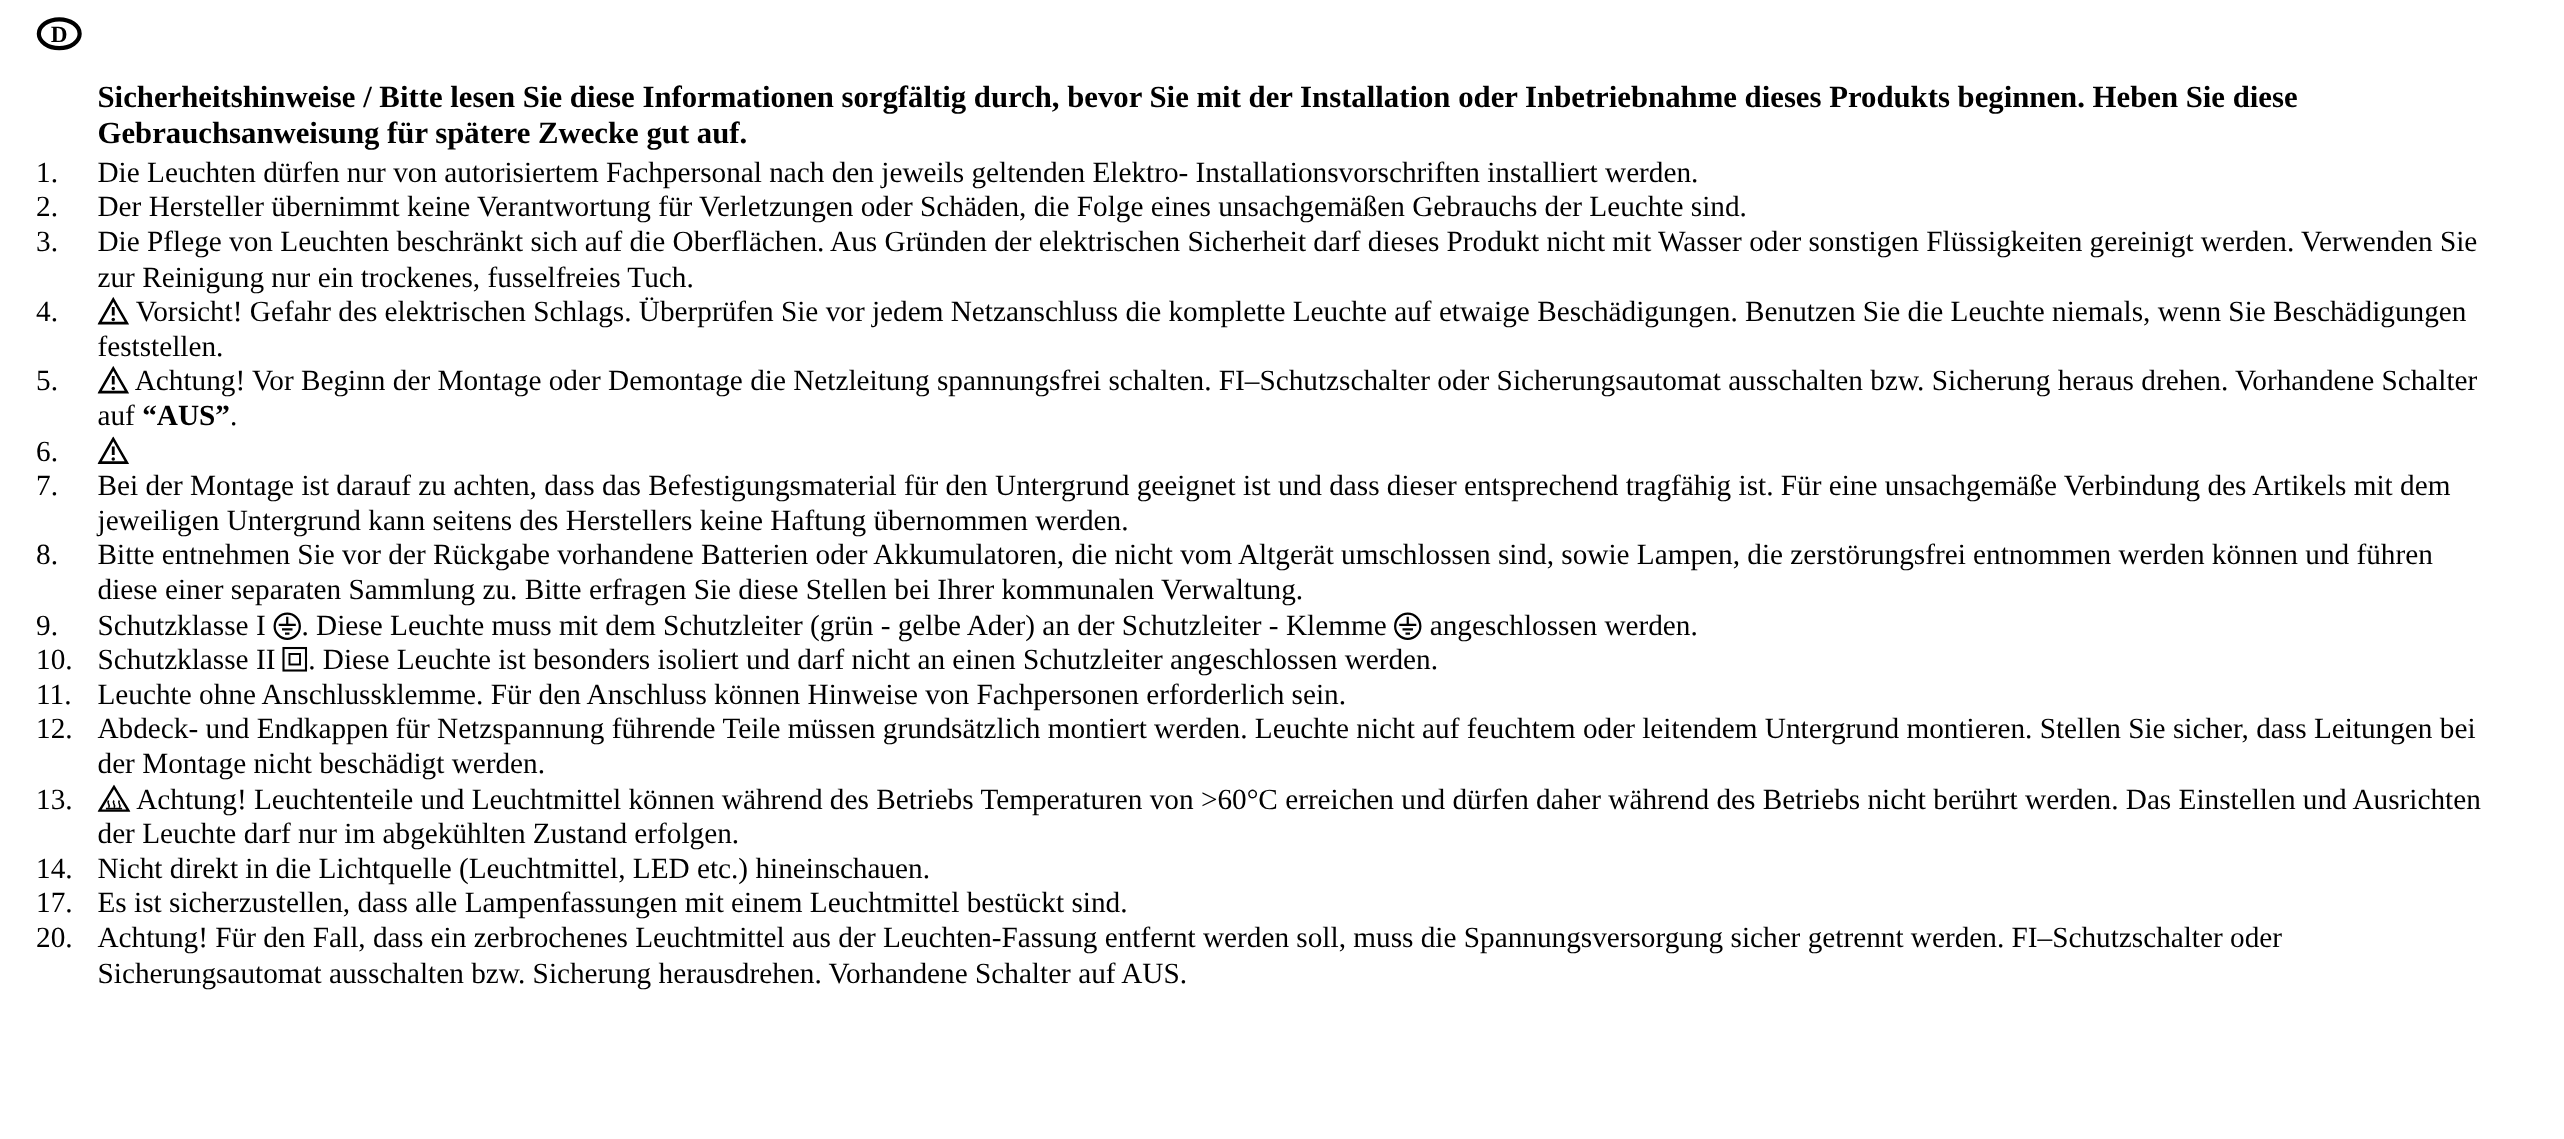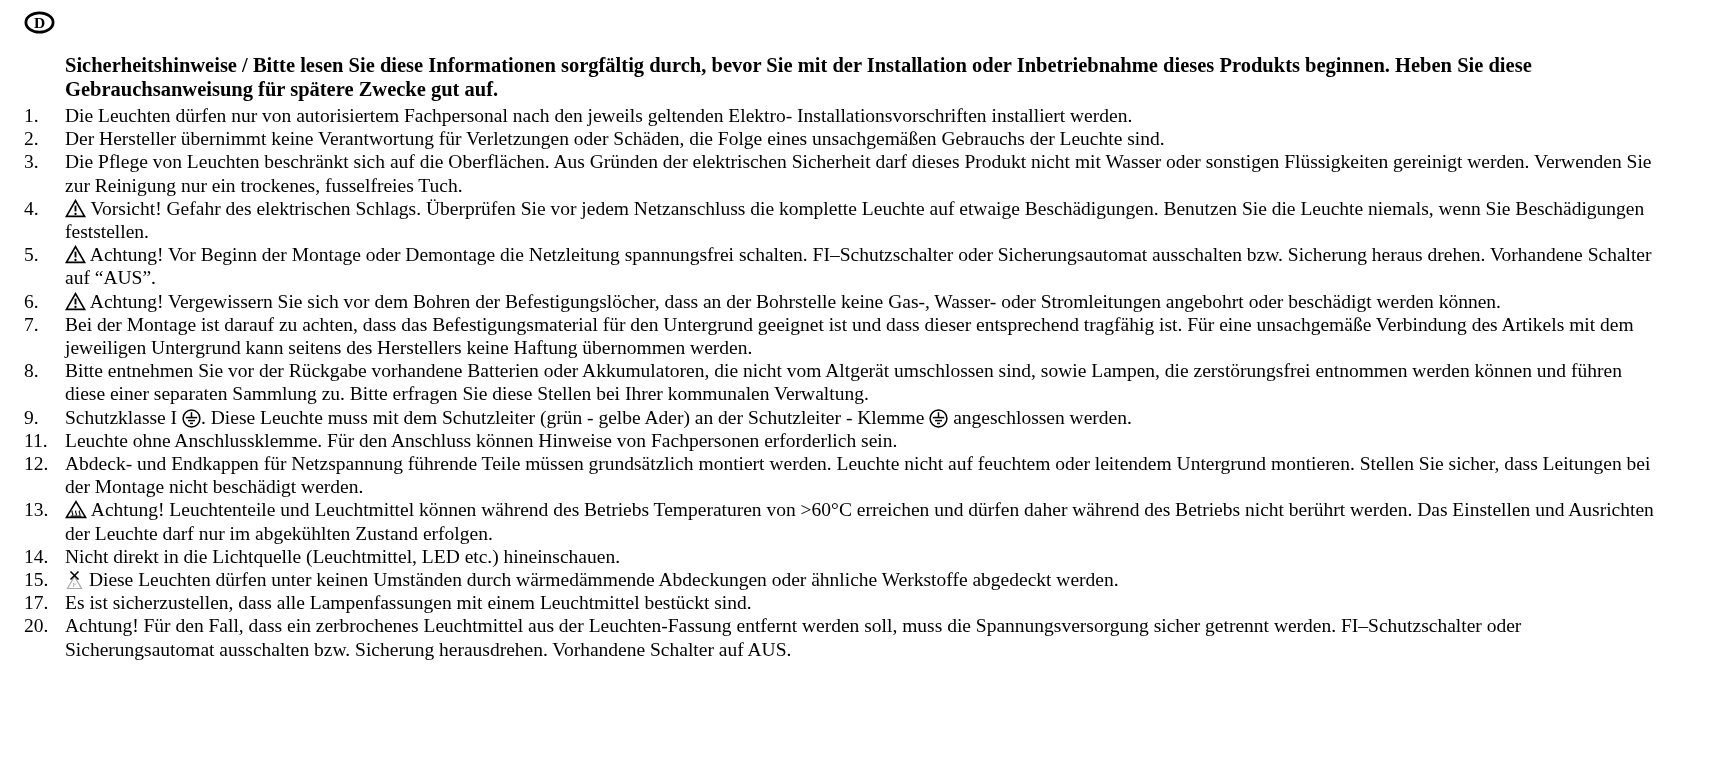--- a/index.html
+++ b/index.html
@@ -14,21 +14,21 @@
   .header .icon-cell{flex:0 0 41px;padding-top:2px;}
   .header .htext{flex:1;padding-right:6px;margin-top:44px;}
   .list{display:block;}
   .item{display:flex;}
   .num{flex:0 0 41px;}
   .content{flex:1;padding-right:4px;}
   svg{display:inline;vertical-align:-3px;}
   svg.sym-earth{vertical-align:-4px;}
   svg.sym-class2{vertical-align:-2px;}
   svg.sym-nocover{vertical-align:-4px;}
-  b{font-weight:normal;}
+  b{font-weight:bold;}
 </style>
 </head>
 <body>
 
 <div class="doc">
   <div class="header">
     <span class="icon-cell"><svg class="sym-manual" width="32" height="23" viewBox="0 0 32 23">
     <ellipse cx="15.5" cy="11.5" rx="13.6" ry="9.6" fill="none" stroke="#000" stroke-width="2.8"></ellipse>
     <text x="15.5" y="17" font-size="15.5" font-weight="bold" font-family="Liberation Serif, serif" fill="#000" text-anchor="middle">D</text>
   </svg></span>
@@ -62,21 +62,21 @@
     <line x1="10.5" y1="6.6" x2="10.5" y2="12.4" stroke="#000" stroke-width="1.9"></line>
     <circle cx="10.5" cy="15" r="1.15" fill="#000"></circle>
   </svg><span> Achtung! Vor Beginn der Montage oder Demontage die Netzleitung spannungsfrei schalten. FI–Schutzschalter oder Sicherungsautomat ausschalten bzw. Sicherung heraus drehen. Vorhandene Schalter auf </span><b>“AUS”</b><span>.</span></span>
       </div>
       <div class="item">
         <span class="num">6.</span>
         <span class="content"><svg class="sym-warning" width="21" height="19" viewBox="0 0 21 19">
     <polygon points="10.5,1.6 19.6,17.4 1.4,17.4" fill="none" stroke="#000" stroke-width="1.7"></polygon>
     <line x1="10.5" y1="6.6" x2="10.5" y2="12.4" stroke="#000" stroke-width="1.9"></line>
     <circle cx="10.5" cy="15" r="1.15" fill="#000"></circle>
-  </svg><span> Achtung! Vergewissern Sie sich vor dem Bohren der Befestigungslöcher, dass an der Bohrstelle keine Gas-, Wasser- oder Stromleitungen angebohrt oder beschädigt werden können.</span></span>
+  </svg></span>
       </div>
       <div class="item">
         <span class="num">7.</span>
         <span class="content"><span>Bei der Montage ist darauf zu achten, dass das Befestigungsmaterial für den Untergrund geeignet ist und dass dieser entsprechend tragfähig ist. Für eine unsachgemäße Verbindung des Artikels mit dem jeweiligen Untergrund kann seitens des Herstellers keine Haftung übernommen werden.</span></span>
       </div>
       <div class="item">
         <span class="num">8.</span>
         <span class="content"><span>Bitte entnehmen Sie vor der Rückgabe vorhandene Batterien oder Akkumulatoren, die nicht vom Altgerät umschlossen sind, sowie Lampen, die zerstörungsfrei entnommen werden können und führen diese einer separaten Sammlung zu. Bitte erfragen Sie diese Stellen bei Ihrer kommunalen Verwaltung.</span></span>
       </div>
       <div class="item">
@@ -89,20 +89,27 @@
     <line x1="8" y1="14.4" x2="11" y2="14.4" stroke="#000" stroke-width="1.5"></line>
   </svg><span>. Diese Leuchte muss mit dem Schutzleiter (grün - gelbe Ader) an der Schutzleiter - Klemme </span><svg class="sym-earth" width="19" height="19" viewBox="0 0 19 19">
     <circle cx="9.5" cy="9.5" r="8.4" fill="none" stroke="#000" stroke-width="1.5"></circle>
     <line x1="9.5" y1="3.2" x2="9.5" y2="8.2" stroke="#000" stroke-width="1.5"></line>
     <line x1="3.8" y1="8.6" x2="15.2" y2="8.6" stroke="#000" stroke-width="1.5"></line>
     <line x1="6" y1="11.6" x2="13" y2="11.6" stroke="#000" stroke-width="1.5"></line>
     <line x1="8" y1="14.4" x2="11" y2="14.4" stroke="#000" stroke-width="1.5"></line>
   </svg><span> angeschlossen werden.</span></span>
       </div>
       <div class="item">
+        <span class="num">10.</span>
+        <span class="content"><span>Schutzklasse II </span><svg class="sym-class2" width="17" height="17" viewBox="0 0 17 17">
+    <rect x="1" y="1" width="15" height="15" fill="none" stroke="#000" stroke-width="1.4"></rect>
+    <rect x="5" y="5" width="7" height="7" fill="none" stroke="#000" stroke-width="1.3"></rect>
+  </svg><span>. Diese Leuchte ist besonders isoliert und darf nicht an einen Schutzleiter angeschlossen werden.</span></span>
+      </div>
+      <div class="item">
         <span class="num">11.</span>
         <span class="content"><span>Leuchte ohne Anschlussklemme. Für den Anschluss können Hinweise von Fachpersonen erforderlich sein.</span></span>
       </div>
       <div class="item">
         <span class="num">12.</span>
         <span class="content"><span>Abdeck- und Endkappen für Netzspannung führende Teile müssen grundsätzlich montiert werden. Leuchte nicht auf feuchtem oder leitendem Untergrund montieren. Stellen Sie sicher, dass Leitungen bei der Montage nicht beschädigt werden.</span></span>
       </div>
       <div class="item">
         <span class="num">13.</span>
         <span class="content"><svg class="sym-hot" width="22" height="19" viewBox="0 0 22 19">
@@ -111,29 +118,20 @@
     <path d="M11,15.5 q0.9,-1.2 0,-2.4 q-0.9,-1.2 0,-2.4" fill="none" stroke="#000" stroke-width="1.1"></path>
     <path d="M14.6,15.5 q0.9,-1.2 0,-2.4 q-0.9,-1.2 0,-2.4" fill="none" stroke="#000" stroke-width="1.1"></path>
     <line x1="5.6" y1="16.1" x2="16.4" y2="16.1" stroke="#000" stroke-width="1.1"></line>
   </svg><span> Achtung! Leuchtenteile und Leuchtmittel können während des Betriebs Temperaturen von &gt;60°C erreichen und dürfen daher während des Betriebs nicht berührt werden. Das Einstellen und Ausrichten der Leuchte darf nur im abgekühlten Zustand erfolgen.</span></span>
       </div>
       <div class="item">
         <span class="num">14.</span>
         <span class="content"><span>Nicht direkt in die Lichtquelle (Leuchtmittel, LED etc.) hineinschauen.</span></span>
       </div>
       <div class="item">
-        <span class="num">15.</span>
-        <span class="content"><svg class="sym-nocover" width="19" height="20" viewBox="0 0 19 20">
-    <polygon points="9.5,6.5 16.5,18.5 2.5,18.5" fill="none" stroke="#aaaaaa" stroke-width="1.2"></polygon>
-    <text x="9.5" y="17" font-size="7" font-family="Liberation Serif, serif" fill="#aaaaaa" text-anchor="middle">F</text>
-    <line x1="5.5" y1="1.5" x2="13.5" y2="9.5" stroke="#000" stroke-width="1.6"></line>
-    <line x1="13.5" y1="1.5" x2="5.5" y2="9.5" stroke="#000" stroke-width="1.6"></line>
-  </svg><span> Diese Leuchten dürfen unter keinen Umständen durch wärmedämmende Abdeckungen oder ähnliche Werkstoffe abgedeckt werden.</span></span>
-      </div>
-      <div class="item">
         <span class="num">17.</span>
         <span class="content"><span>Es ist sicherzustellen, dass alle Lampenfassungen mit einem Leuchtmittel bestückt sind.</span></span>
       </div>
       <div class="item">
         <span class="num">20.</span>
         <span class="content"><span>Achtung! Für den Fall, dass ein zerbrochenes Leuchtmittel aus der Leuchten-Fassung entfernt werden soll, muss die Spannungsversorgung sicher getrennt werden. FI–Schutzschalter oder Sicherungsautomat ausschalten bzw. Sicherung herausdrehen. Vorhandene Schalter auf AUS.</span></span>
       </div>
     </div>
 </div>
 

